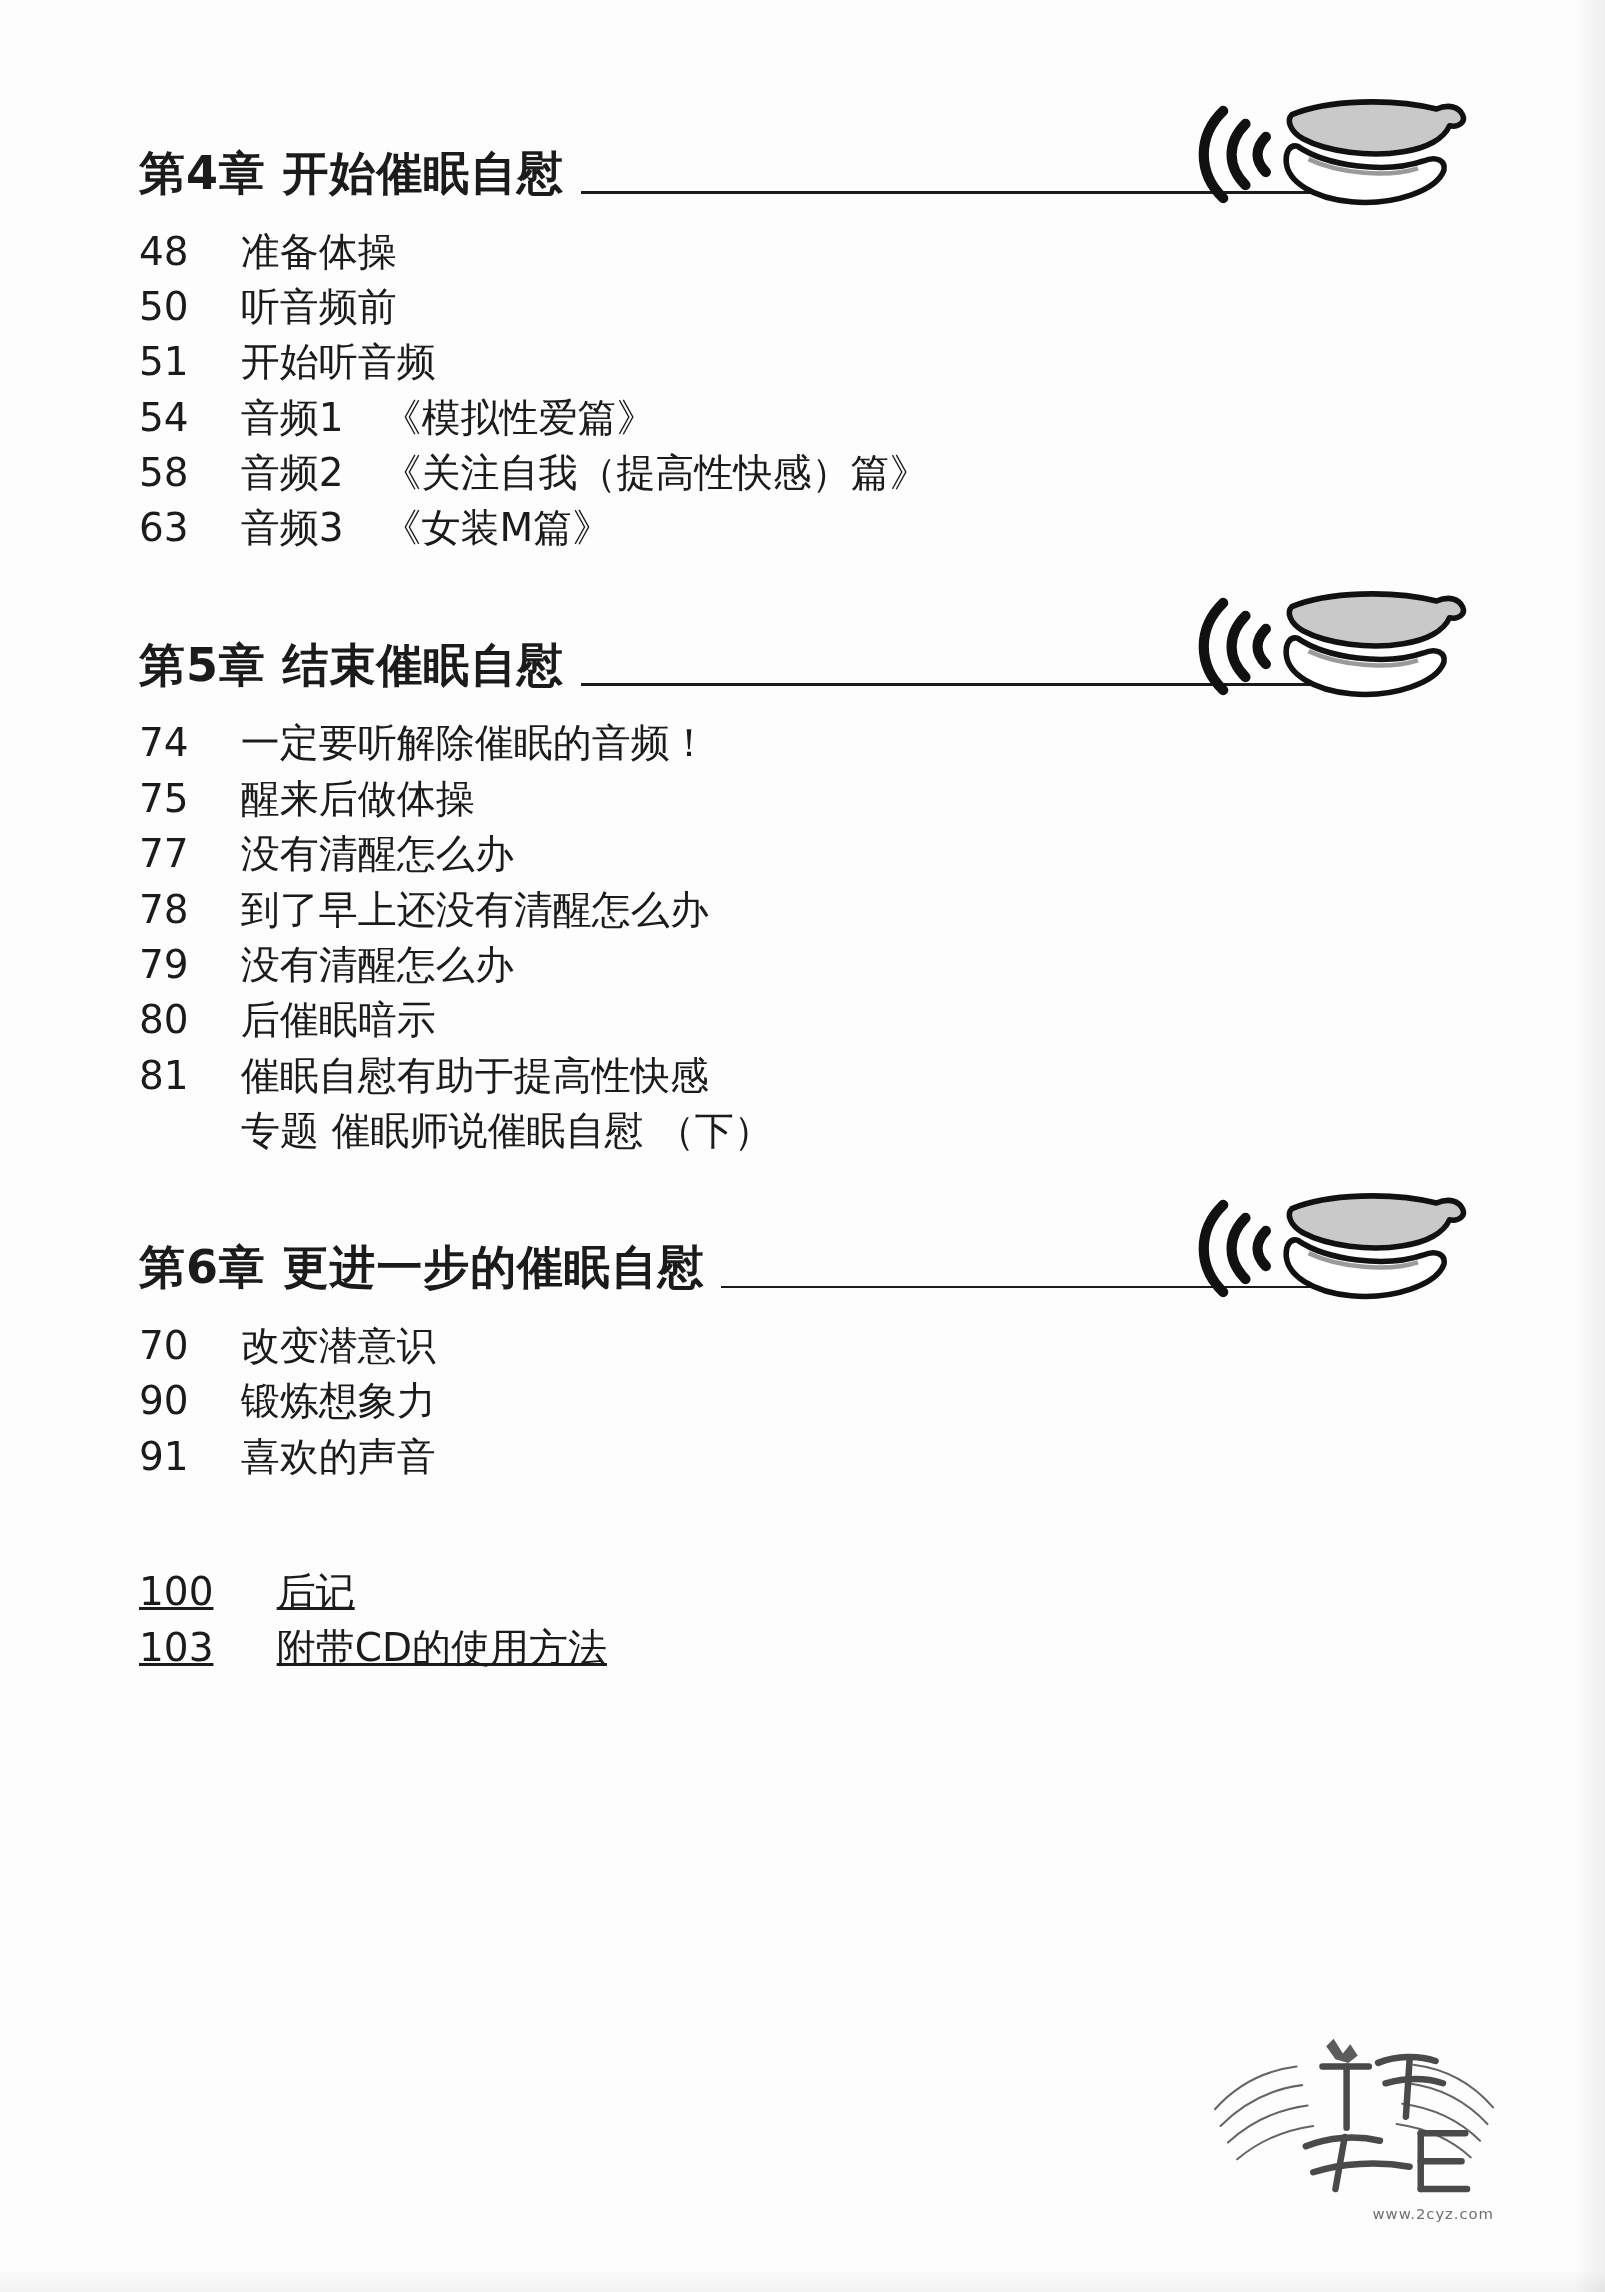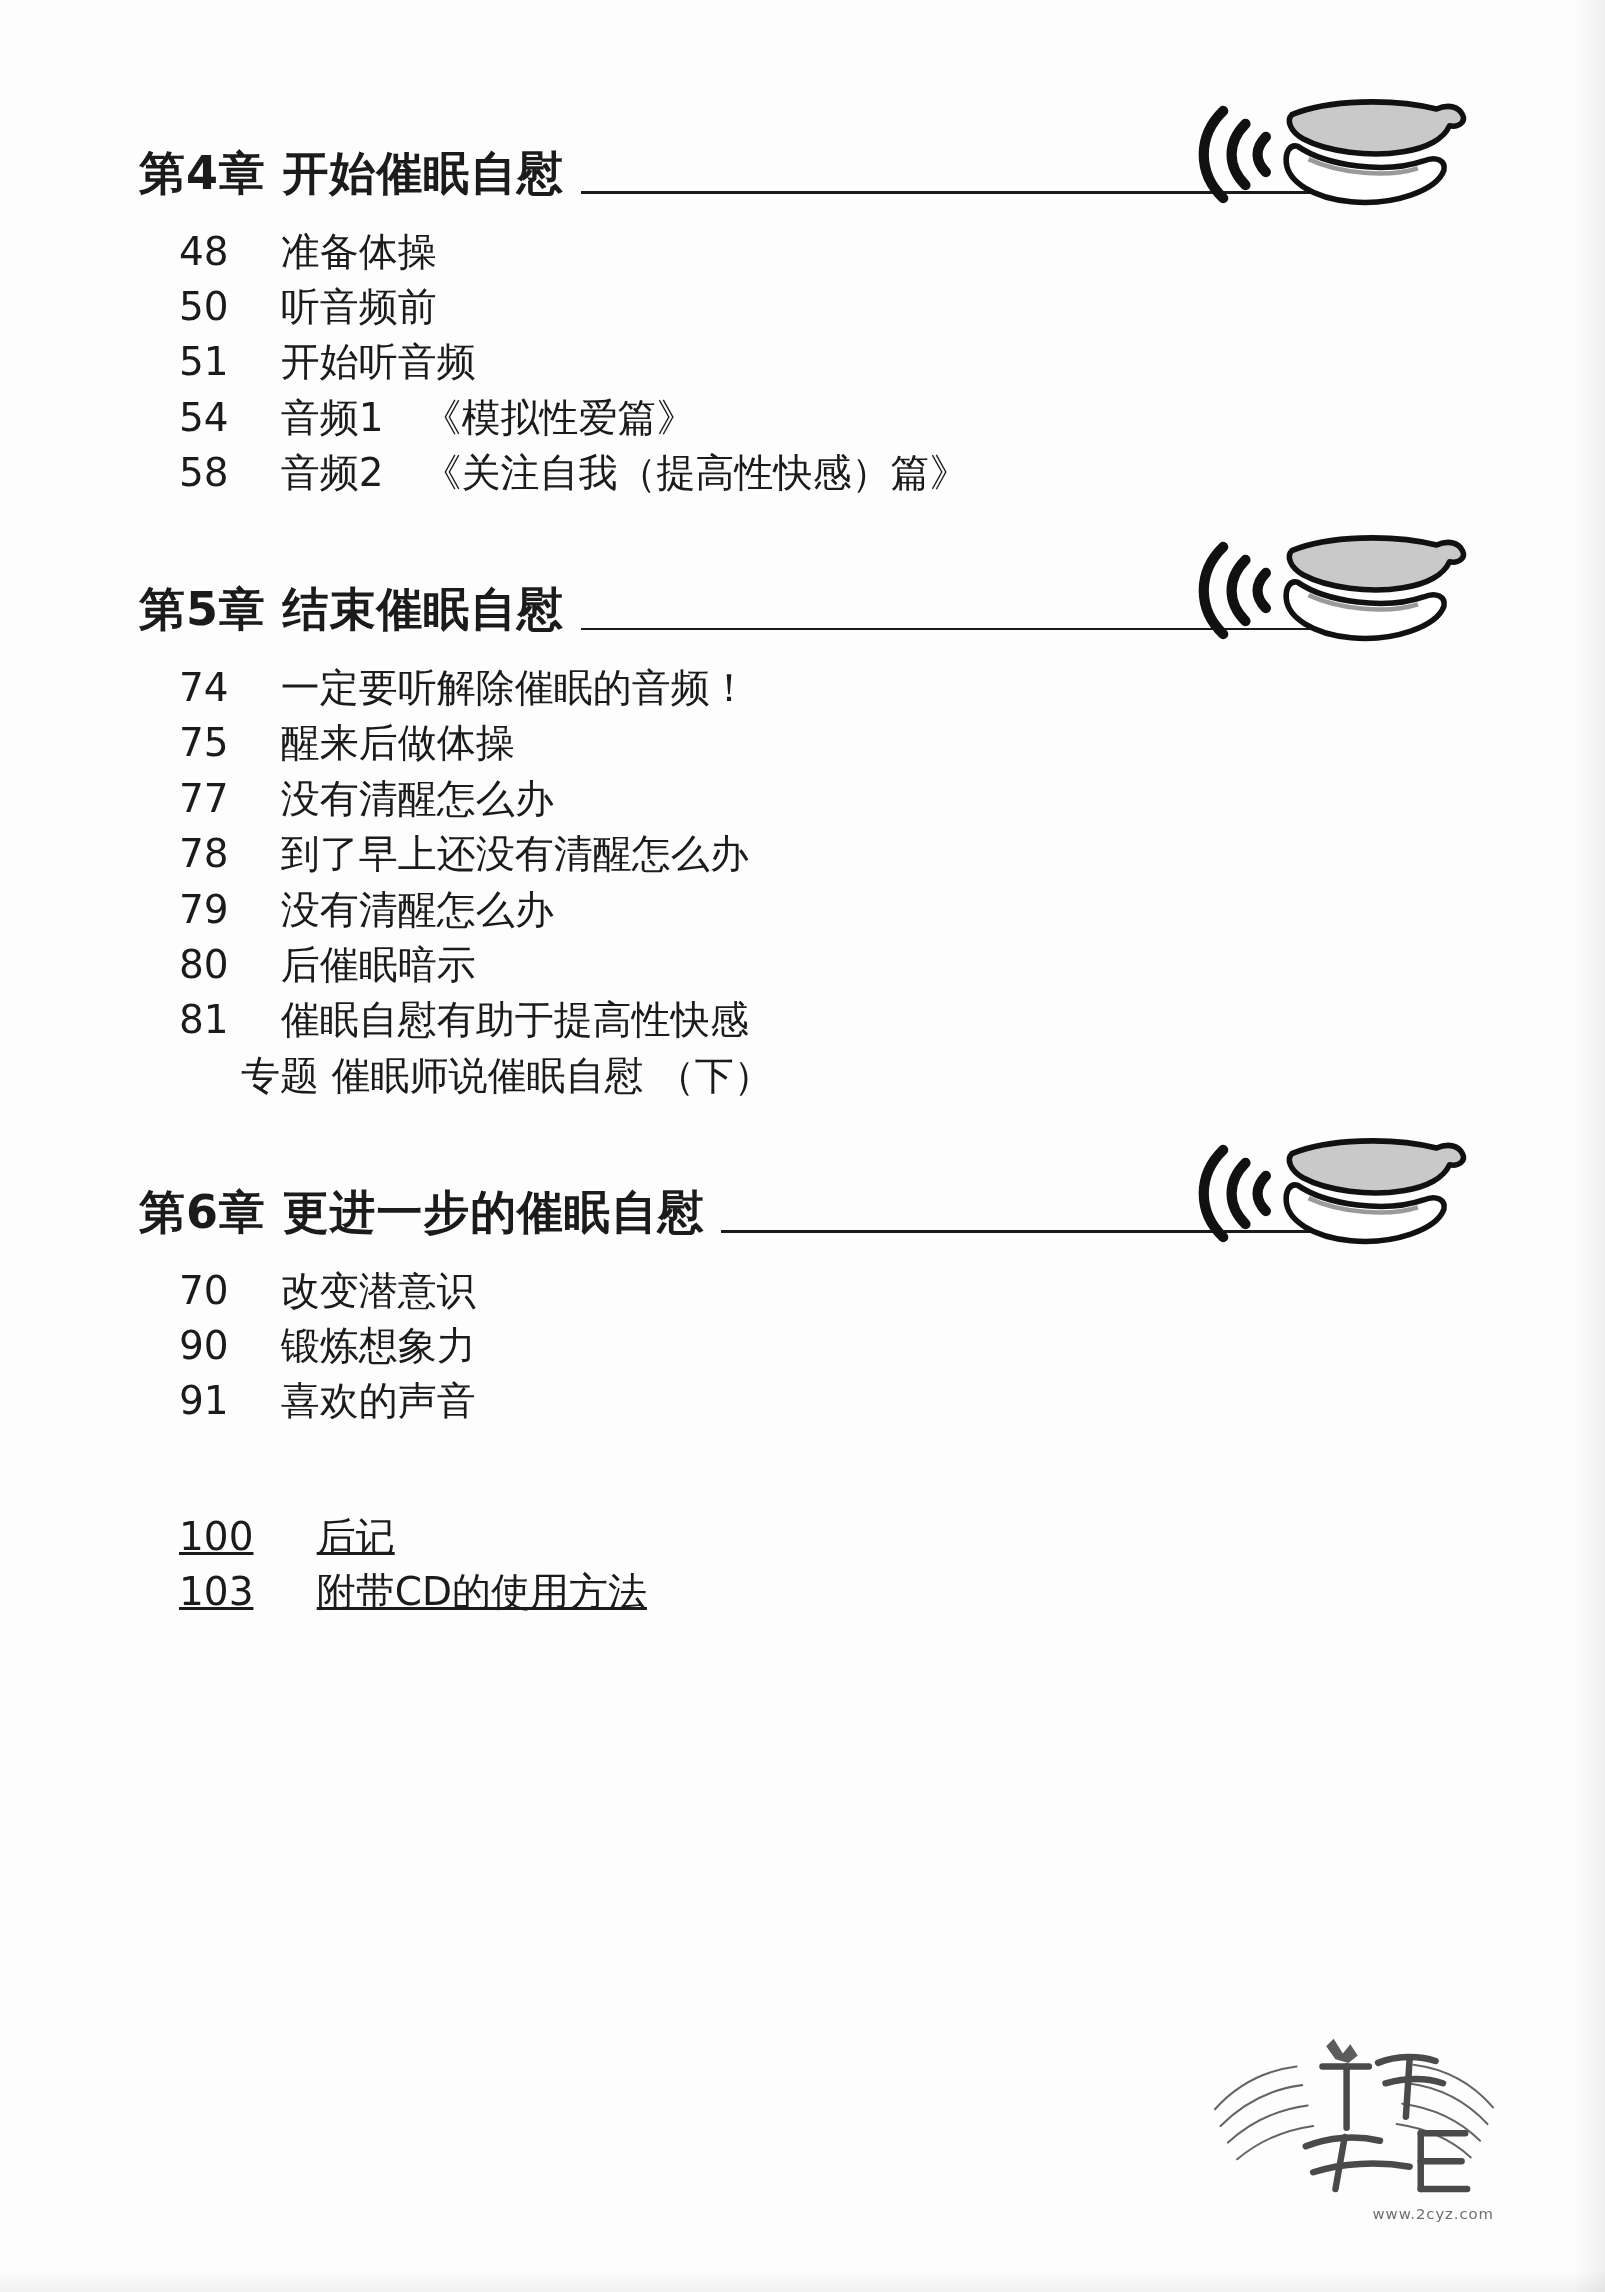--- a/index.html
+++ b/index.html
@@ -86,21 +86,20 @@
 
   .entries {
     margin-top: 5.6px;
   }
   .entry {
     display: flex;
     align-items: flex-start;
     font-size: 39px;
     line-height: 1.42;
     white-space: nowrap;
-    margin-left: 40px;
   }
   .entry .num {
     min-width: 85px;
     text-align: left;
     font-weight: 400;
   }
   .entry .label {
     margin-left: 16.7px;
   }
   .entry-sub {
@@ -166,20 +165,24 @@
           <span class="num">51</span>
           <span class="label">开始听音频</span>
         </div>
         <div class="entry">
           <span class="num">54</span>
           <span class="label">音频1　《模拟性爱篇》</span>
         </div>
         <div class="entry">
           <span class="num">58</span>
           <span class="label">音频2　《关注自我（提高性快感）篇》</span>
+        </div>
+        <div class="entry">
+          <span class="num">63</span>
+          <span class="label">音频3　《女装M篇》</span>
         </div>
       </div>
     </div>
 
     <div class="chapter-block">
       <div class="chapter-head">
         <div class="chapter-rule"></div>
         <span class="chapter-title">第5章  结束催眠自慰</span>
         <span class="mouth-mark">
           <svg viewBox="0 0 330 130" width="306" height="121" xmlns="http://www.w3.org/2000/svg">

